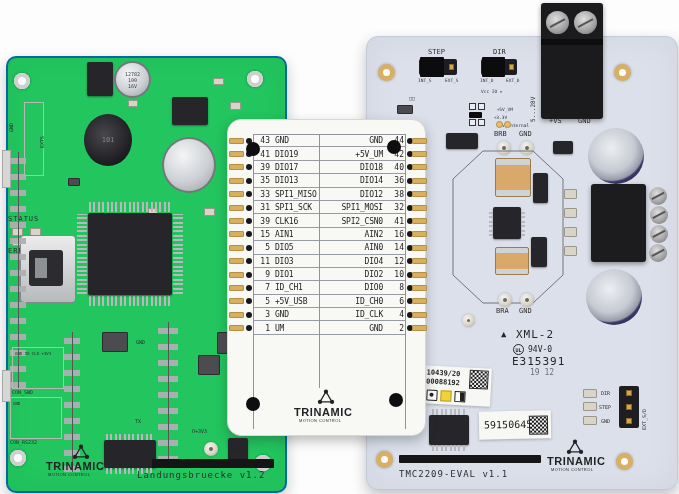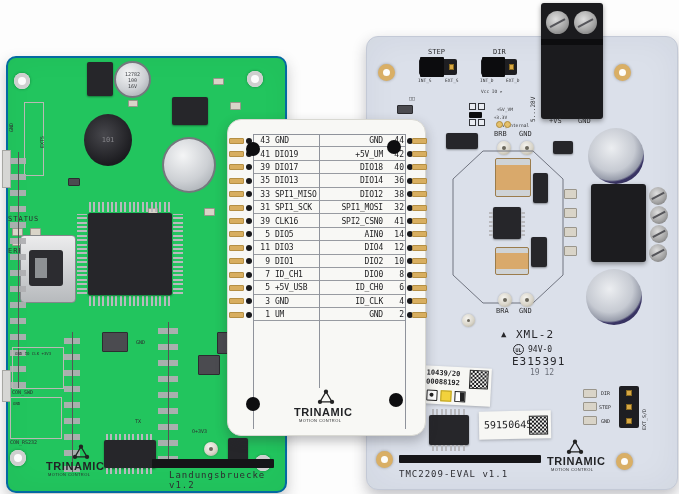--- a/index.html
+++ b/index.html
@@ -148,21 +148,21 @@
     <div class="a trilogo" style="left:64px;top:386px;">
       <svg width="18" height="16" viewBox="0 0 20 18">
           <path d="M10 3 L3.2 14.6 H16.8 Z" fill="none" stroke="#222" stroke-width="1.4"></path>
           <circle cx="10" cy="3" r="2.4" fill="#222"></circle>
           <circle cx="3.2" cy="14.6" r="2.4" fill="#222"></circle>
           <circle cx="16.8" cy="14.6" r="2.4" fill="#222"></circle>
         </svg>
     </div>
     <div class="a brand" style="left:38px;top:402px;font-size:11px;">TRINAMIC</div>
     <div class="a brand-sub" style="left:40px;top:414px;font-size:4px;">MOTION CONTROL</div>
-    <div class="a" style="left:129px;top:412px;font-size:9px;color:#2e2e30;letter-spacing:1px;margin-left:32px;">Landungsbruecke v1.2</div>
+    <div class="a" style="left:129px;top:412px;font-size:9px;color:#2e2e30;letter-spacing:1px;">Landungsbruecke v1.2</div>
   </div>
 
   <div class="board board-right">
     <div class="a hole-g" style="left:11px;top:27px;width:17px;height:17px;"></div>
     <div class="a hole-g" style="left:247px;top:27px;width:17px;height:17px;"></div>
     <div class="a hole-g" style="left:9px;top:414px;width:17px;height:17px;"></div>
     <div class="a hole-g" style="left:249px;top:416px;width:17px;height:17px;"></div>
 
     <div class="a" style="left:174px;top:-34px;width:62px;height:116px;background:#1b1b1e;border-radius:3px;box-shadow:0 2px 5px rgba(0,0,0,.4);">
       <div class="screw" style="left:5px;top:8px;width:23px;height:23px;"></div>
@@ -373,20 +373,30 @@
           <span class="pn">39</span>
           <span class="nm">CLK16</span>
           <span class="nm r">SPI2_CSN0</span>
           <span class="pn pr">41</span>
           <span class="hd"></span>
           <span class="ph"></span>
         </div>
         <div class="prow">
           <span class="ph"></span>
           <span class="hd"></span>
+          <span class="pn">15</span>
+          <span class="nm">AIN1</span>
+          <span class="nm r">AIN2</span>
+          <span class="pn pr">16</span>
+          <span class="hd"></span>
+          <span class="ph"></span>
+        </div>
+        <div class="prow">
+          <span class="ph"></span>
+          <span class="hd"></span>
           <span class="pn">5</span>
           <span class="nm">DIO5</span>
           <span class="nm r">AIN0</span>
           <span class="pn pr">14</span>
           <span class="hd"></span>
           <span class="ph"></span>
         </div>
         <div class="prow">
           <span class="ph"></span>
           <span class="hd"></span>

